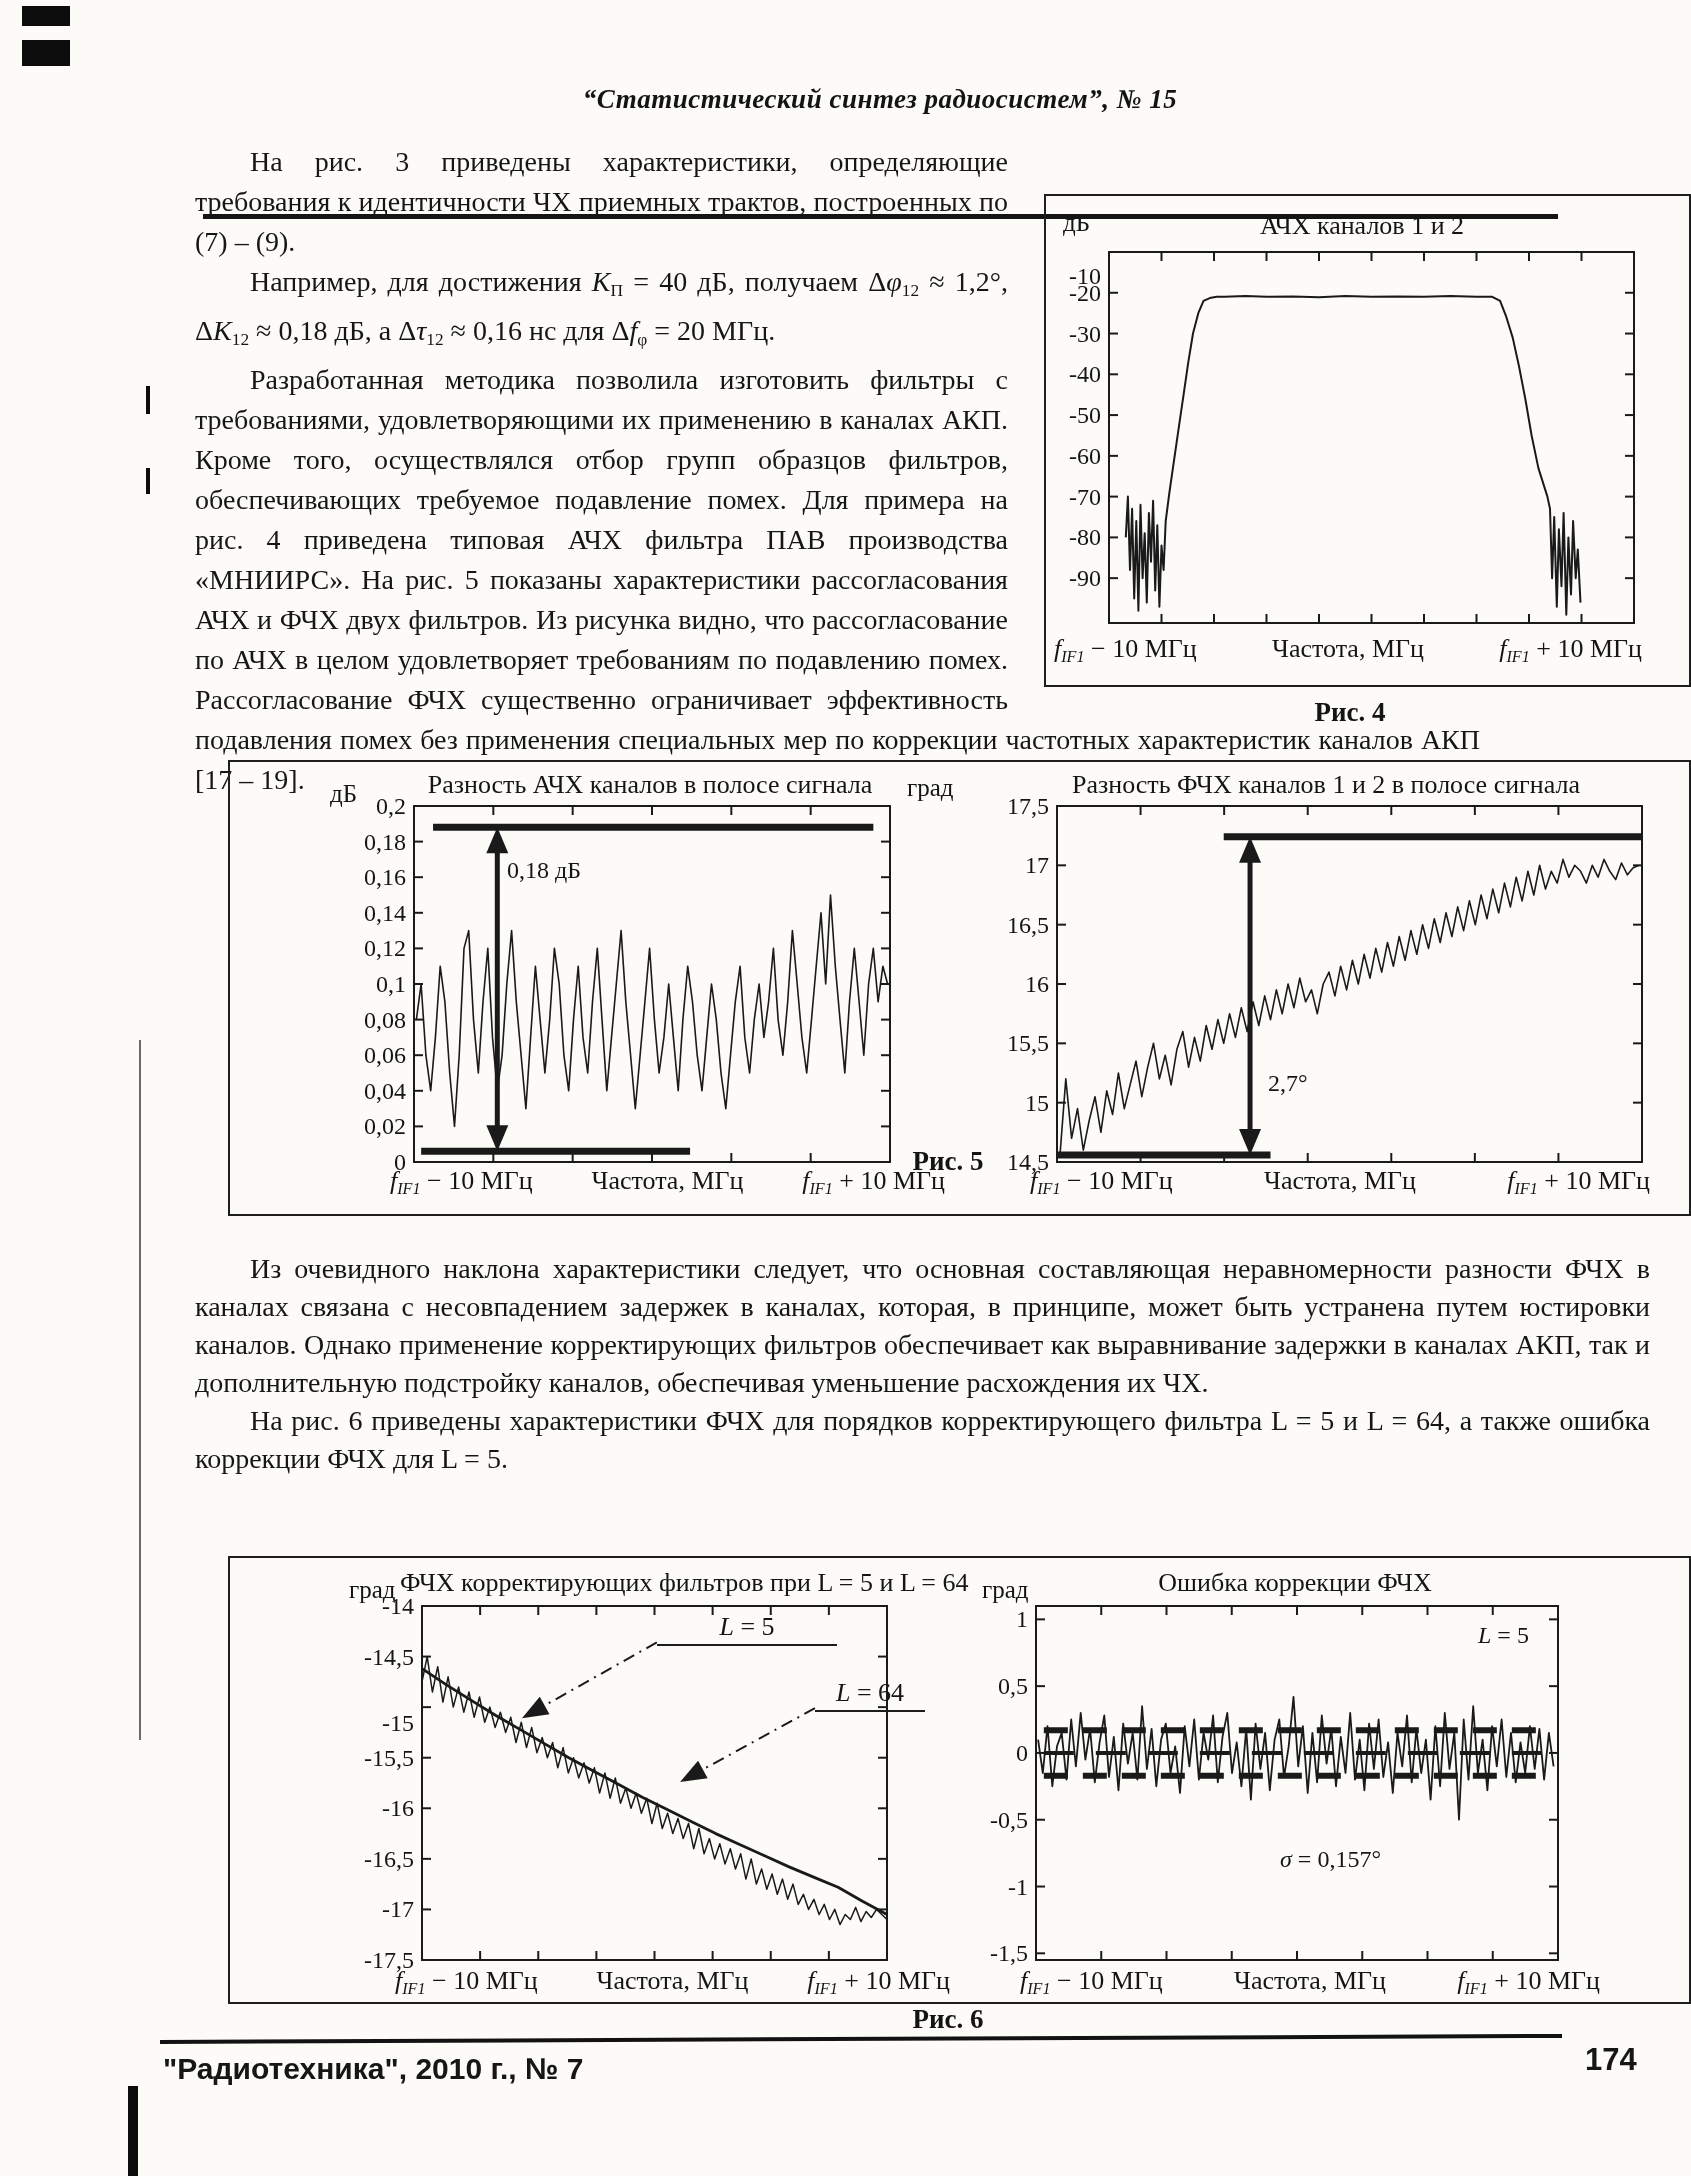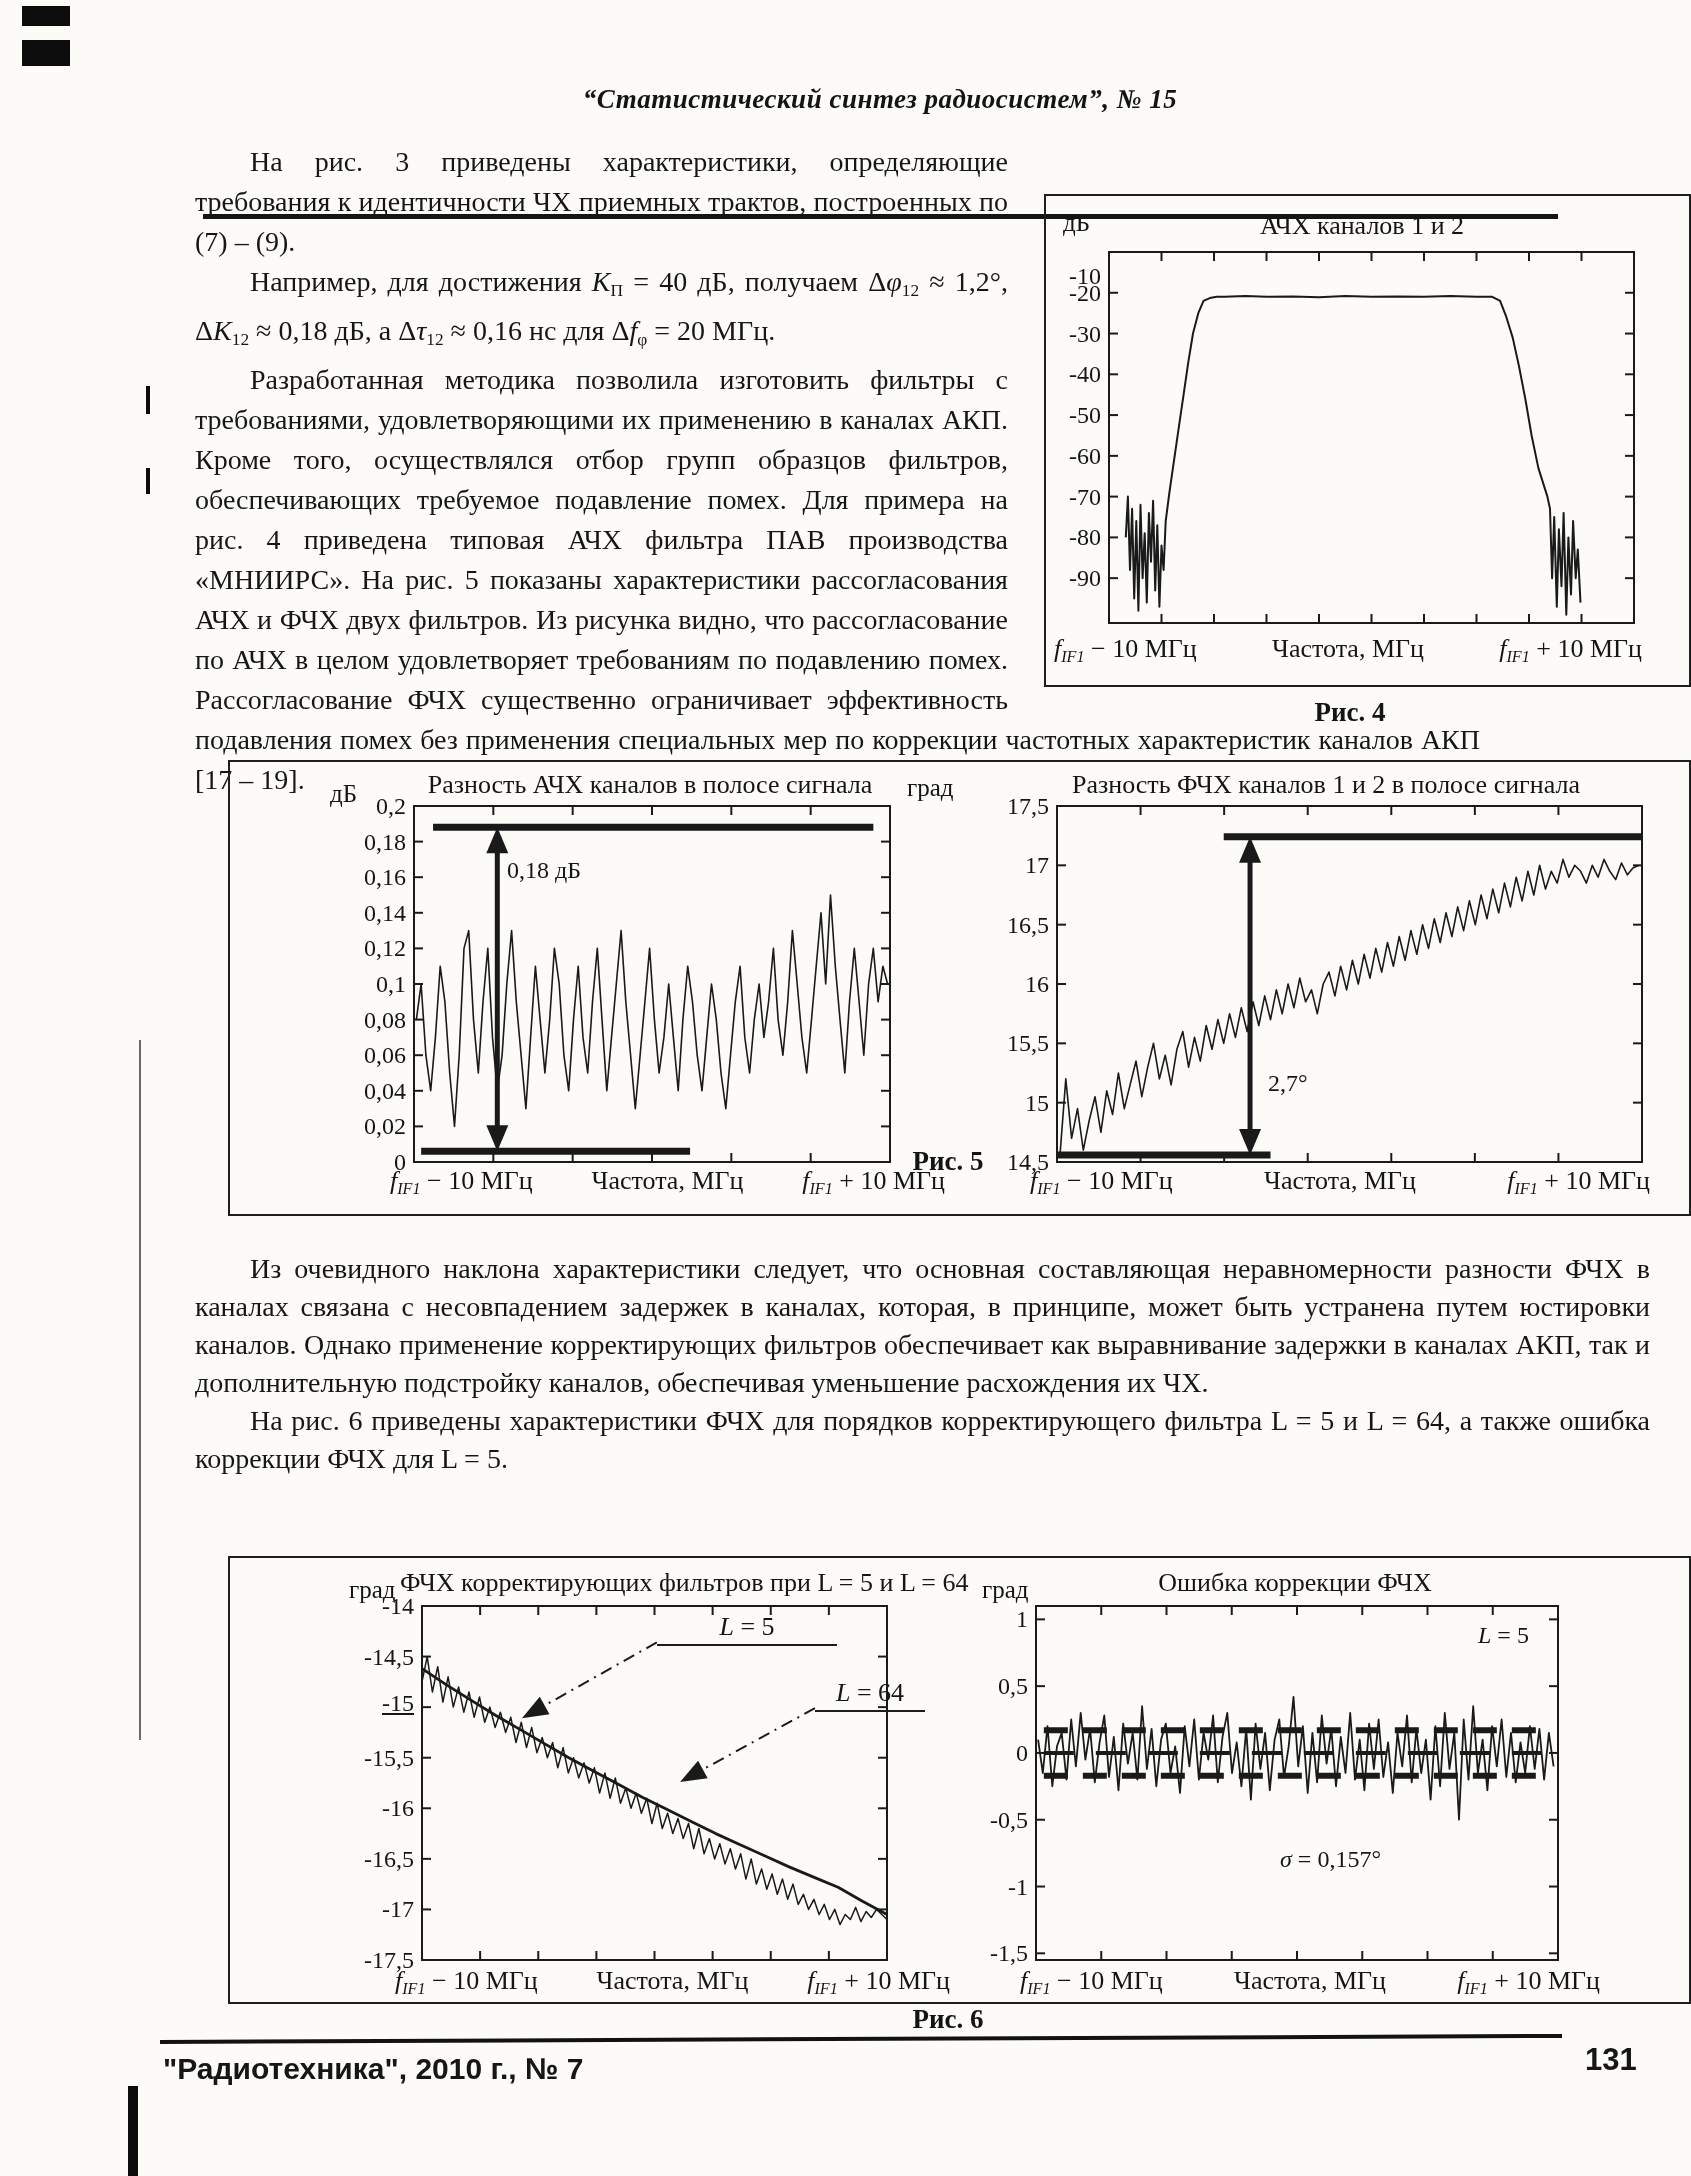--- a/index.html
+++ b/index.html
@@ -322,32 +322,32 @@
       <span class="xl">Частота, МГц</span>
       <span class="xl"><i>f</i><sub>IF1</sub>&nbsp;<span>+ 10 МГц</span></span>
     </div>
     <div class="xlabels" style="left:790px;top:408px;width:580px;">
       <span class="xl"><i>f</i><sub>IF1</sub>&nbsp;<span>− 10 МГц</span></span>
       <span class="xl">Частота, МГц</span>
       <span class="xl"><i>f</i><sub>IF1</sub>&nbsp;<span>+ 10 МГц</span></span>
     </div>
   <span class="ylab" style="left: 104px; top: 34px;">-14</span>
       <span class="ylab" style="left: 104px; top: 84.5714px;">-14,5</span>
-      <span class="ylab" style="left: 104px; top: 131px; text-decoration: underline;">-15</span>
+      <span class="ylab" style="left: 104px; top: 151px;">-15</span>
       <span class="ylab" style="left: 104px; top: 185.714px;">-15,5</span>
       <span class="ylab" style="left: 104px; top: 236.286px;">-16</span>
       <span class="ylab" style="left: 104px; top: 286.857px;">-16,5</span>
       <span class="ylab" style="left: 104px; top: 337.429px;">-17</span>
       <span class="ylab" style="left: 104px; top: 388px;">-17,5</span>
       <span class="ylab" style="left: 718px; top: 47.3585px;">1</span>
       <span class="ylab" style="left: 718px; top: 114.151px;">0,5</span>
       <span class="ylab" style="left: 718px; top: 180.943px;">0</span>
       <span class="ylab" style="left: 718px; top: 247.736px;">-0,5</span>
       <span class="ylab" style="left: 718px; top: 314.528px;">-1</span>
       <span class="ylab" style="left: 718px; top: 381.321px;">-1,5</span>
     </div>
   <div class="caption" style="left:878px;top:2004px;width:140px;">Рис. 6</div>
 
   <div class="footline" style="left:160px;top:2040px;width:1402px;height:4px;"></div>
   <div class="footjournal">"Радиотехника", 2010 г., № 7</div>
-  <div class="pagenum">131</div>
+  <div class="pagenum">174</div>
 
 </div>
 
 </body></html>

